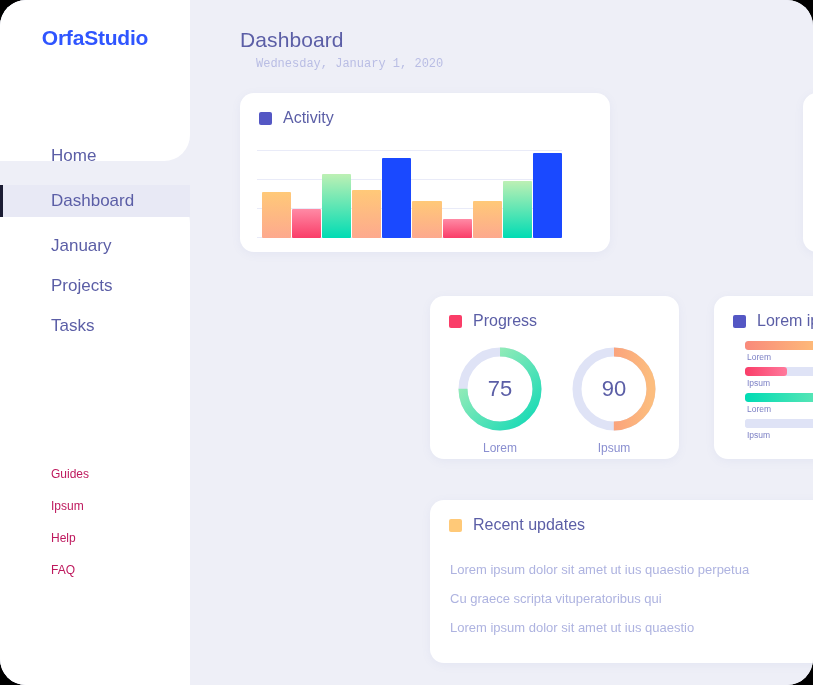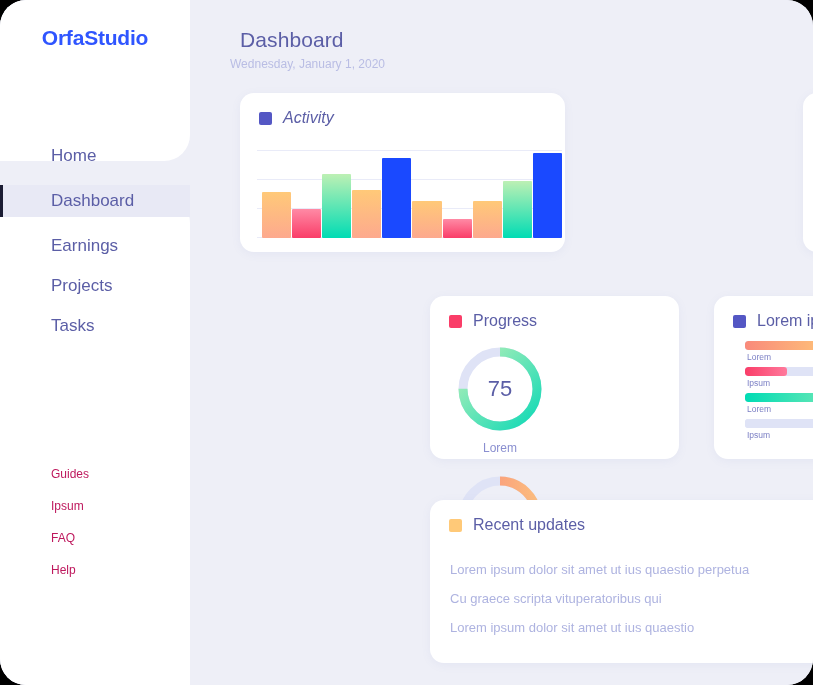--- a/index.html
+++ b/index.html
@@ -68,59 +68,59 @@
   #main{
     position:absolute;left:190px;top:0;
     width:623px;height:685px;
     background:#eeeff7;
   }
   .page-title{
     position:absolute;left:50px;top:28px;
     font-size:21px;color:#5b5ea6;letter-spacing:.1px;
   }
   .page-sub{
-    position:absolute;left:40px;top:57px;
-    font-size:12px;color:#b9bde4;
+    position:absolute;left:66px;top:57px;
+    font-size:12px;color:#b9bde4;font-family:Liberation Mono, monospace;
   }
 
   .card{
     position:absolute;
     background:#ffffff;
     border-radius:14px;
     box-shadow:0 2px 10px rgba(120,130,190,.08);
     box-sizing:border-box;
   }
   .card-head{
     position:absolute;left:19px;top:16px;
     display:flex;align-items:center;gap:11px;
   }
   .chip{width:13px;height:13px;border-radius:2px;display:block;}
   .card-title{font-size:16px;color:#5b5ea6;}
 
   
-  #card-activity{left:50px;top:93px;width:325px;height:159px;font-style:italic;}
+  #card-activity{left:50px;top:93px;width:370px;height:159px;}
   .chart-area{
     position:absolute;left:17px;top:57px;width:305px;height:88px;
   }
   .gridline{
     position:absolute;left:0;width:305px;height:1px;background:#e9ebf8;
   }
   .bars{position:absolute;left:5px;bottom:0;width:300px;height:88px;display:flex;align-items:flex-end;gap:1px;}
   .bar{width:31px;border-radius:1px;}
 
   
   #card-earnings{left:613px;top:93px;width:203px;height:159px;}
   .earn-amount{
     position:absolute;left:0;top:50px;width:203px;text-align:center;
     font-size:34px;color:#5b5ea6;letter-spacing:.5px;
   }
 
   
   #card-progress{left:240px;top:296px;width:249px;height:163px;}
-  .donuts{position:absolute;left:22px;top:48px;display:flex;gap:18px;flex-direction:column;}
+  .donuts{position:absolute;left:22px;top:48px;display:flex;gap:18px;}
   .donut-wrap{width:96px;text-align:center;}
   .donut{position:relative;width:90px;height:90px;margin:0 auto;}
   .donut svg{display:block;}
   .donut .num{
     position:absolute;left:0;top:0;width:90px;height:90px;
     display:flex;align-items:center;justify-content:center;
     font-size:22px;color:#5b5ea6;
   }
   .donut-label{margin-top:7px;font-size:12px;color:#8a8fd0;}
 
@@ -146,30 +146,30 @@
     <div class="side-white top"></div>
     <div class="side-white bottom"></div>
 
     <div class="brand">OrfaStudio</div>
 
     <div class="nav">
       <div class="nav-item">Home</div>
       <div class="nav-gap"></div>
       <div class="nav-item active">Dashboard</div>
       <div class="nav-gap"></div>
-      <div class="nav-item">Earnings</div>
+      <div class="nav-item">January</div>
       <div class="nav-item">Projects</div>
       <div class="nav-item">Tasks</div>
     </div>
 
     <div class="footer-links">
       <div class="footer-link">Guides</div>
       <div class="footer-link">Ipsum</div>
+      <div class="footer-link">Help</div>
       <div class="footer-link">FAQ</div>
-      <div class="footer-link">Help</div>
     </div>
   </div>
 
   <div id="main">
 
     <div class="page-title">Dashboard</div>
     <div class="page-sub">Wednesday, January 1, 2020</div>
 
     <div class="card" id="card-activity">
       <div class="card-head">

